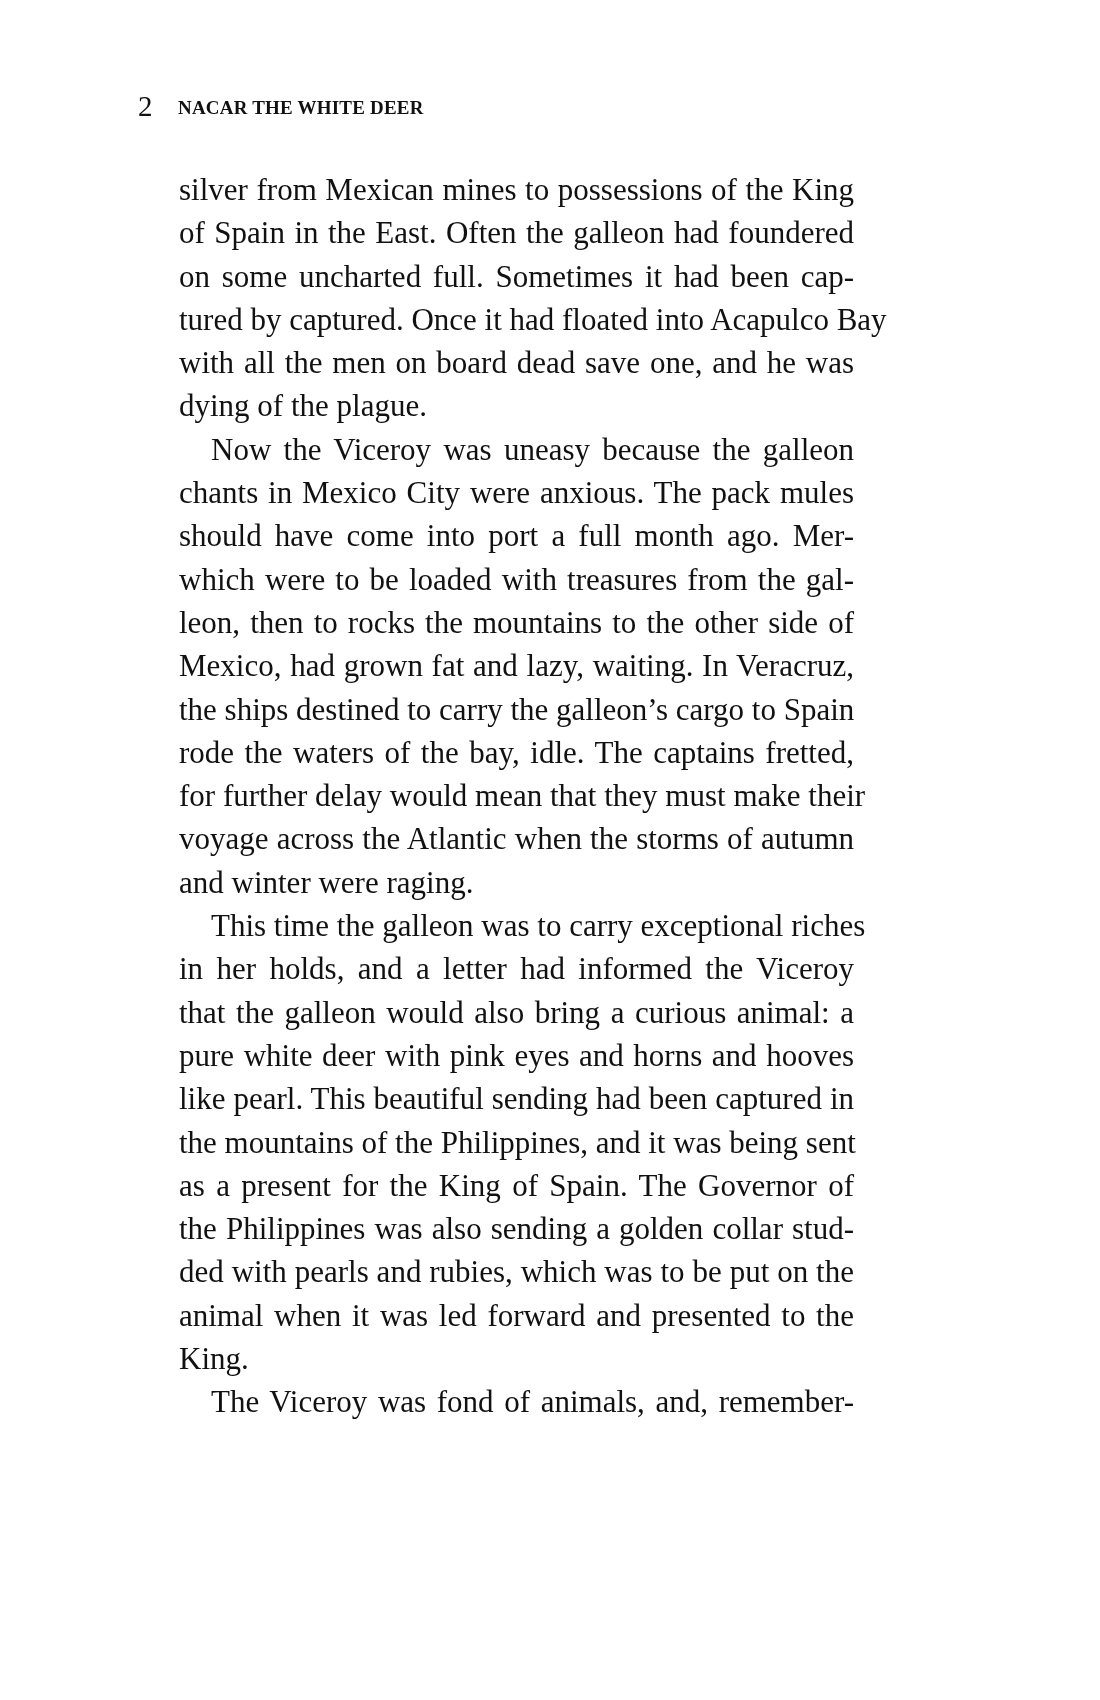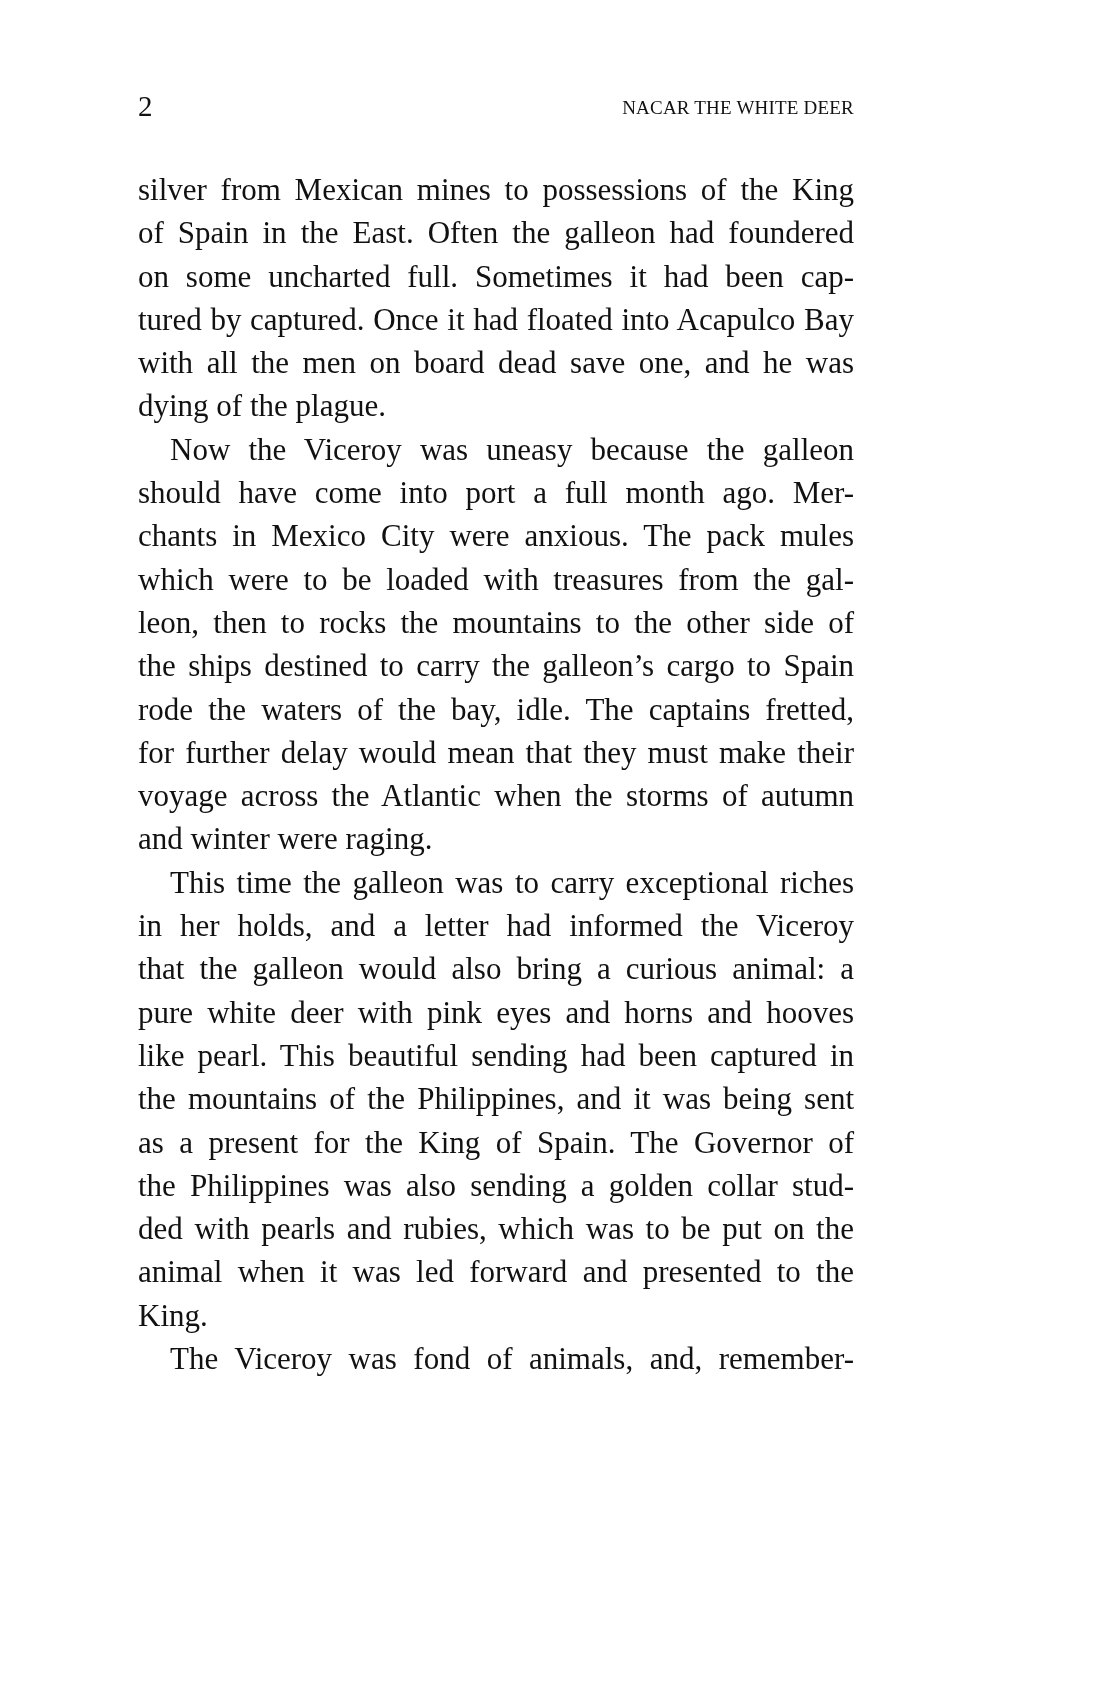--- a/index.html
+++ b/index.html
@@ -1,46 +1,47 @@
 <!DOCTYPE html>
 <html><head>
   <meta charset="utf-8">
   <style>
     html, body { margin: 0; padding: 0; background: #ffffff; }
     body { width: 1100px; height: 1700px; position: relative; overflow: hidden; }
     .page { position: absolute; left: 0; top: 0; width: 1100px; height: 1700px; background: #ffffff; color: #111; }
     .header { position: absolute; top: 90px; left: 138px; width: 716px; height: 40px; }
     .page-number { position: absolute; left: 0; top: 0; font-family: "Liberation Serif", serif; font-size: 29px; color: #111; }
-    .running-head { position: absolute; left: 0; right: 0; top: 7px; text-align: right; font-family: "Liberation Serif", serif; font-size: 19px; letter-spacing: 0.2px; color: #111; padding-left: 40px; }
+    .running-head { position: absolute; left: 0; right: 0; top: 7px; text-align: left; font-family: "Liberation Serif", serif; font-size: 19px; letter-spacing: 0.2px; color: #111; padding-left: 40px; font-weight: bold; }
     .body-text { position: absolute; top: 168px; left: 138px; width: 716px; font-family: "Liberation Serif", serif; font-size: 31px; color: #111; }
-    .line { height: 43.3px; line-height: 43.3px; white-space: nowrap; text-align: justify; text-align-last: justify; }
+    .line { height: 43.3px; line-height: 43.3px; white-space: nowrap; text-align: justify; text-align-last: justify; margin-left: 41px; }
     .line.last { text-align-last: left; }
     .line.indent { padding-left: 32px; }
   </style>
 </head>
 <body>
 
 <div class="page">
   <div class="header">
     <span class="page-number">2</span>
     <div class="running-head">NACAR THE WHITE DEER</div>
   </div>
 
   <div class="body-text">
     <div class="line">silver from Mexican mines to possessions of the King</div>
     <div class="line">of Spain in the East. Often the galleon had foundered</div>
     <div class="line">on some uncharted full. Sometimes it had been cap-</div>
     <div class="line">tured by captured. Once it had floated into Acapulco Bay</div>
     <div class="line">with all the men on board dead save one, and he was</div>
     <div class="line last">dying of the plague.</div>
     <div class="line indent">Now the Viceroy was uneasy because the galleon</div>
+    <div class="line">chants in Mexico City were anxious. The pack mules</div>
     <div class="line">should have come into port a full month ago. Mer-</div>
-    <div class="line">chants in Mexico City were anxious. The pack mules</div>
     <div class="line">which were to be loaded with treasures from the gal-</div>
     <div class="line">leon, then to rocks the mountains to the other side of</div>
+    <div class="line">Mexico, had grown fat and lazy, waiting. In Veracruz,</div>
     <div class="line">the ships destined to carry the galleon’s cargo to Spain</div>
     <div class="line">rode the waters of the bay, idle. The captains fretted,</div>
     <div class="line">for further delay would mean that they must make their</div>
     <div class="line">voyage across the Atlantic when the storms of autumn</div>
     <div class="line last">and winter were raging.</div>
     <div class="line indent">This time the galleon was to carry exceptional riches</div>
     <div class="line">in her holds, and a letter had informed the Viceroy</div>
     <div class="line">that the galleon would also bring a curious animal: a</div>
     <div class="line">pure white deer with pink eyes and horns and hooves</div>
     <div class="line">like pearl. This beautiful sending had been captured in</div>

